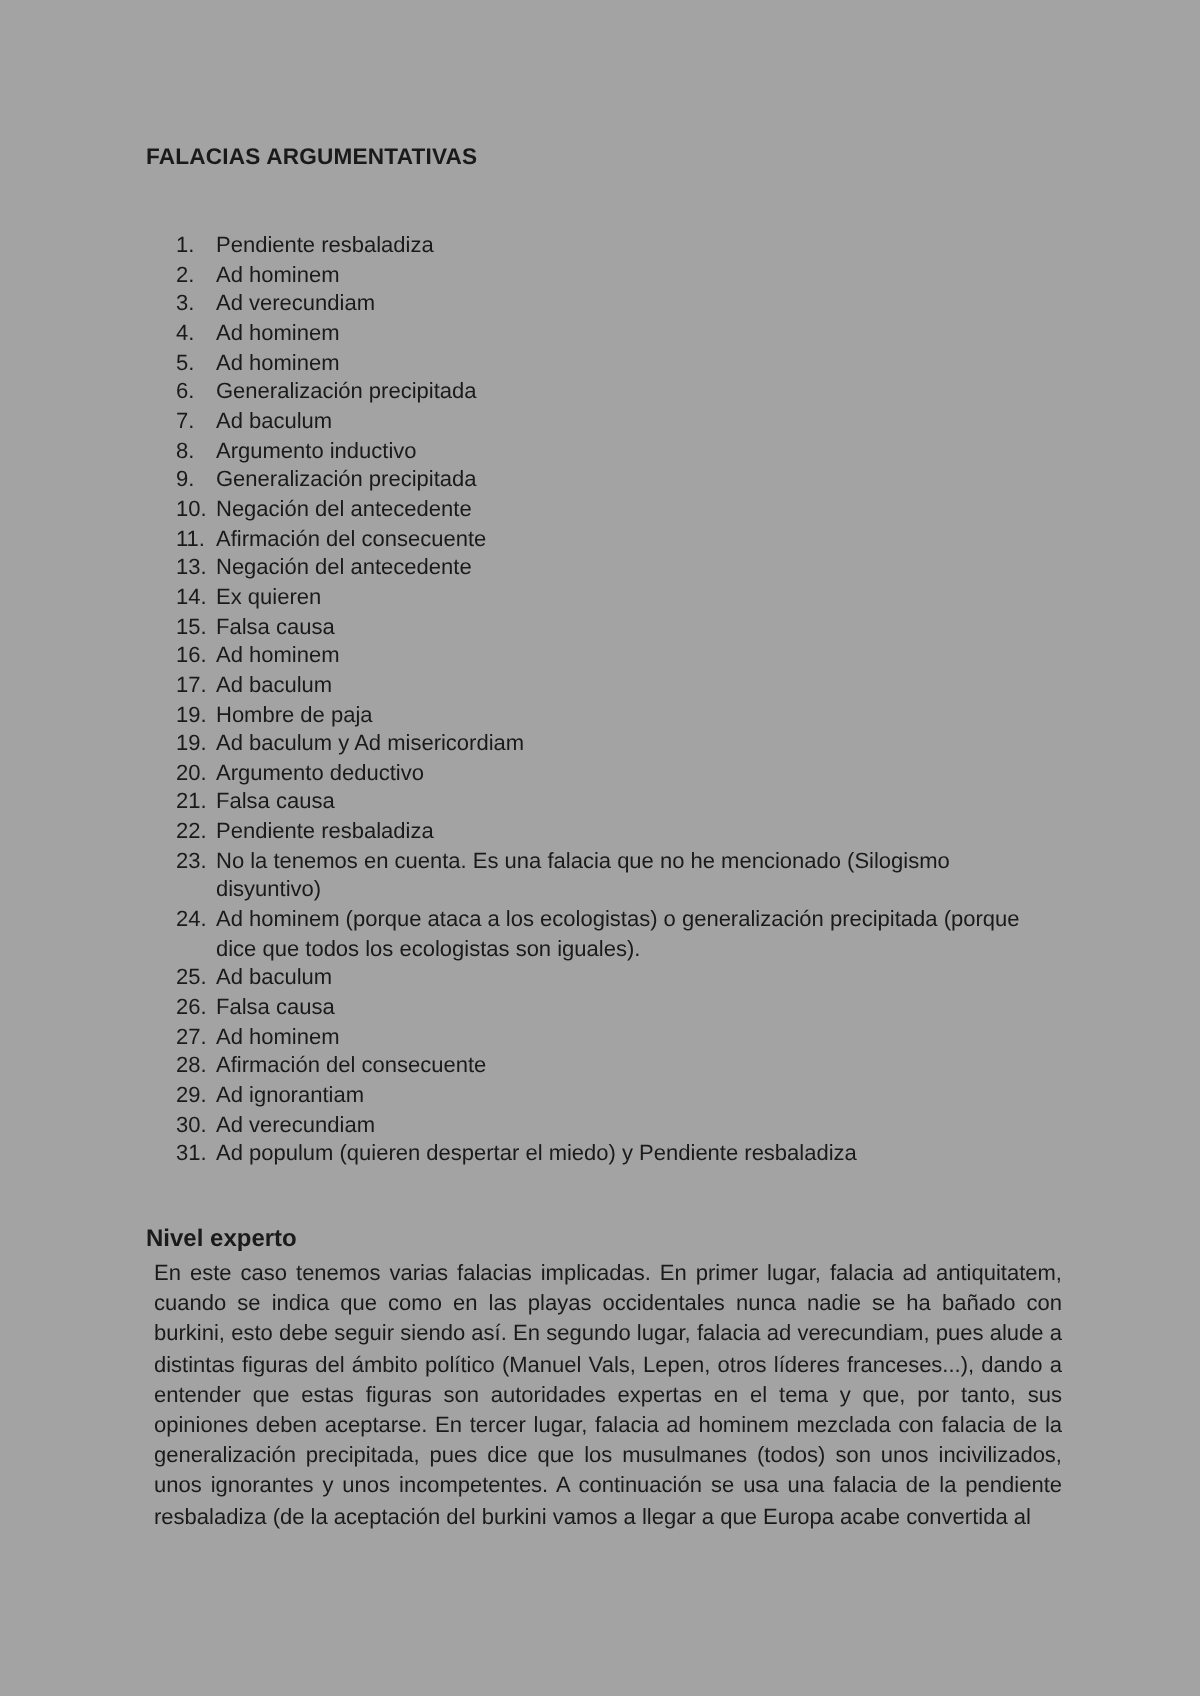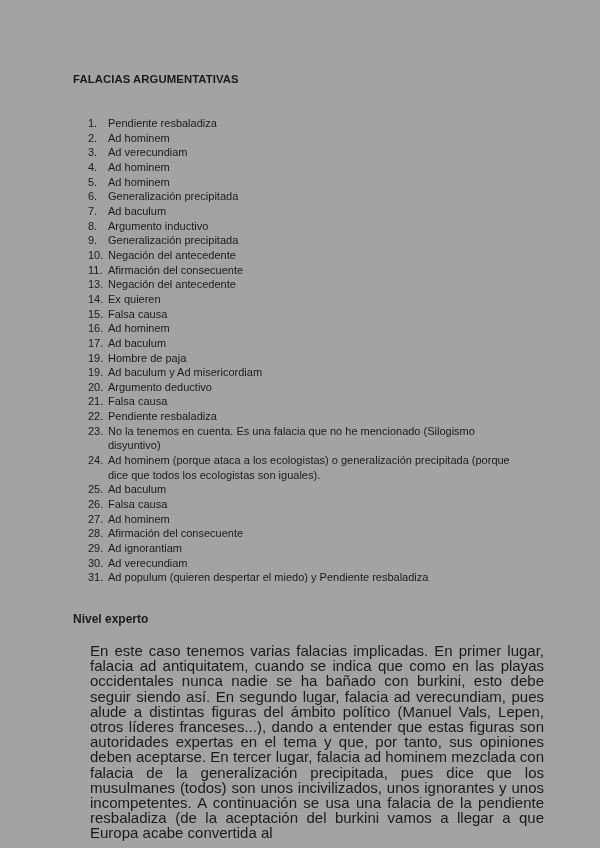--- a/index.html
+++ b/index.html
@@ -7,22 +7,22 @@
          font-family:"Liberation Sans", sans-serif; color:#1a1a1a; }
   .page { position:absolute; left:0; top:0; width:600px; height:848px; background:#a3a3a3; }
   .title { position:absolute; left:73px; top:72px; font-size:11.3px; font-weight:bold;
            line-height:15px; letter-spacing:0.1px; margin:0; }
   .answers { position:absolute; left:88px; top:116px; width:440px; margin:0; padding:0;
              list-style:none; font-size:11px; line-height:14.65px; }
   .answers li { position:relative; padding-left:20px; }
   .answers .num { position:absolute; left:0; top:0; }
   .expert-heading { position:absolute; left:73px; top:612px; font-size:12px; font-weight:bold;
                     line-height:15px; margin:0; }
-  .expert-text { position:absolute; left:73px; top:626px; width:454px; font-size:15px;
-                 line-height:15.2px; text-align:justify; margin:17px; }
+  .expert-text { position:absolute; left:73px; top:626px; width:454px; font-size:11px;
+                 line-height:15.2px; text-align:justify; margin:4px; }
 </style>
 </head>
 <body>
 
 <div class="page">
   <h1 class="title">
     <span>FALACIAS ARGUMENTATIVAS</span><br>
   </h1>
 
   <ol class="answers" id="answers">

